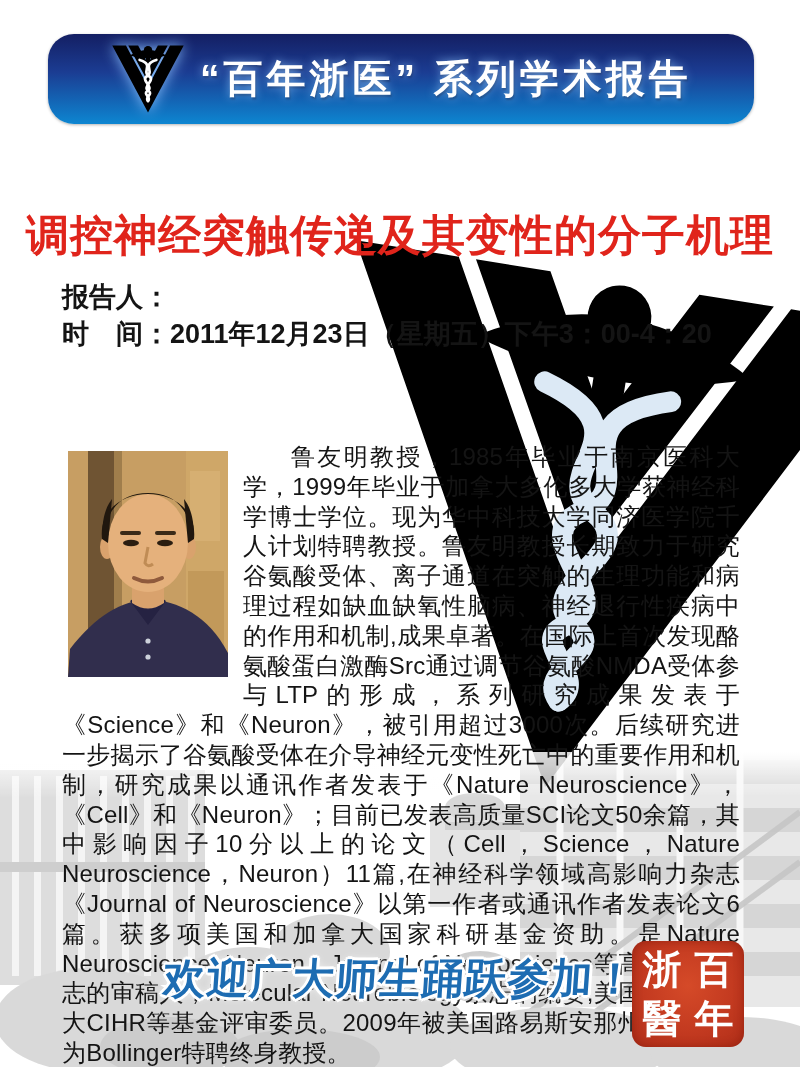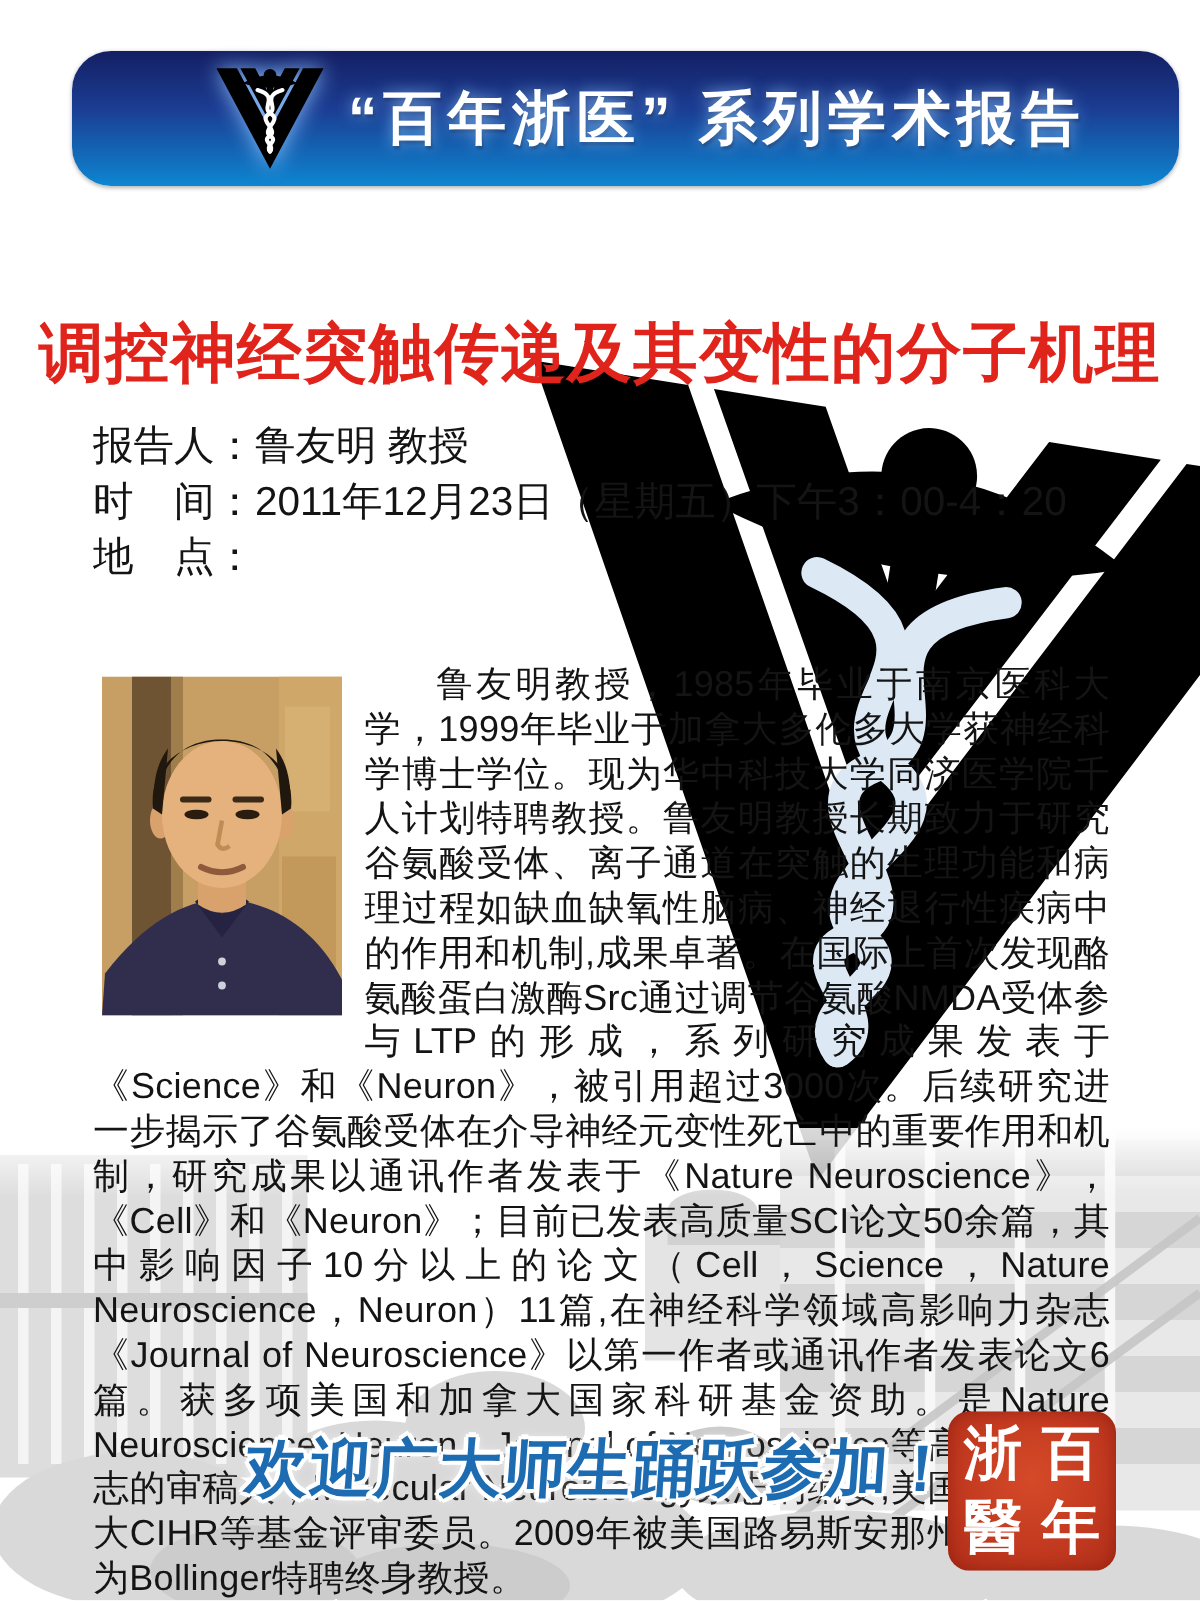--- a/index.html
+++ b/index.html
@@ -12,40 +12,39 @@
     position:absolute;left:295px;top:245px;width:580px;height:580px;
     color:#dce9f5;transform:rotate(9deg);z-index:0;
   }
   .campus{position:absolute;left:0;top:752px;width:800px;height:315px;z-index:0;}
   
   .banner{
     position:absolute;left:48px;top:34px;width:706px;height:90px;z-index:2;
     border-radius:26px;display:flex;align-items:center;
     background:linear-gradient(180deg,#141f63 0%,#1b3c92 42%,#0d86d1 100%);
     box-shadow:0 1px 3px rgba(0,0,0,.3);
-    padding-left:32px;
   }
   .banner .logo{
     width:76px;height:76px;margin-left:62px;flex:0 0 auto;color:#ffffff;
     filter:drop-shadow(0 0 7px rgba(140,195,255,.95));
   }
   .banner .series{
     color:#ffffff;font-size:39px;font-weight:bold;letter-spacing:4px;
     margin-left:14px;white-space:nowrap;
     text-shadow:0 0 10px rgba(150,205,255,.75),1px 2px 2px rgba(0,0,30,.35);
   }
   
   .main-title{
     position:absolute;left:0;top:178px;width:100%;z-index:2;text-align:center;
     font-family:Liberation Mono, monospace;font-weight:bold;
     font-size:43px;color:#e0241b;letter-spacing:1px;white-space:nowrap;
   }
   
   .info{position:absolute;left:62px;top:279px;z-index:2;font-size:27px;line-height:37px;color:#141414;}
-  .info .row{display:flex;}
+  .info .row{display:flex;font-weight:bold;}
   .info .label{white-space:pre;}
   .info .value{white-space:pre;}
   
   .bio{
     position:absolute;left:62px;top:442px;width:678px;z-index:2;
     font-size:24px;line-height:29.8px;text-align:justify;color:#141414;
     text-indent:2em;letter-spacing:0.2px;
   }
   .photo{float:left;width:160px;height:226px;margin:9px 15px 4px 6px;}
   
@@ -153,28 +152,26 @@
       <use href="#caduceus"></use>
     </svg>
     <span class="series">“百年浙医” 系列学术报告</span>
   </div>
 
   <h1 class="main-title">调控神经突触传递及其变性的分子机理</h1>
 
   <div class="info">
     <div class="row">
       <span class="label">报告人：</span>
-      <span class="value">鲁友明 教授</span>
     </div>
     <div class="row">
       <span class="label">时　间：</span>
       <span class="value">2011年12月23日（星期五）下午3：00-4：20</span>
     </div>
     <div class="row">
-      <span class="label">地　点：</span>
     </div>
   </div>
 
   <div class="bio">
     <svg class="photo" viewBox="0 0 160 226" preserveAspectRatio="none">
       <rect width="160" height="226" fill="#c79e63"></rect>
       <rect x="20" width="26" height="226" fill="#6f5433"></rect>
       <rect x="46" width="8" height="226" fill="#a07e4c"></rect>
       <rect x="118" width="42" height="226" fill="#cfa768"></rect>
       <rect x="122" y="20" width="30" height="70" fill="#d9b276" opacity="0.7"></rect>

